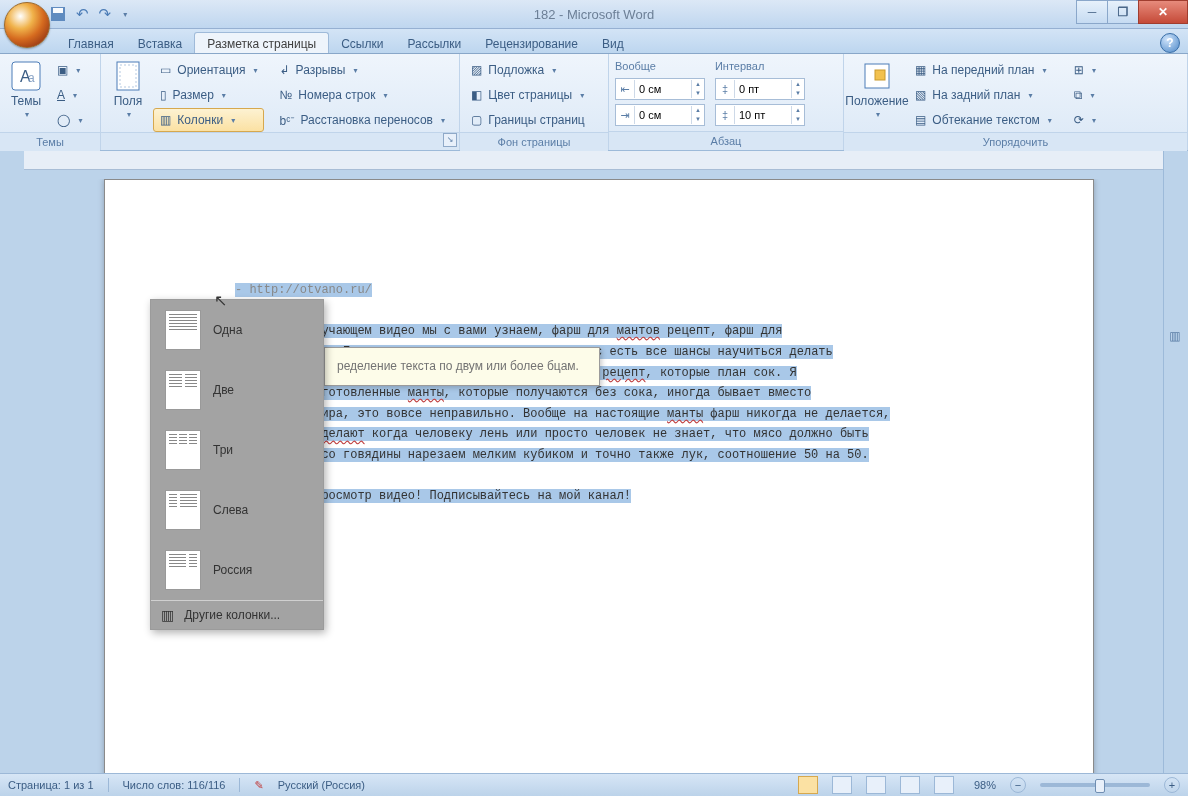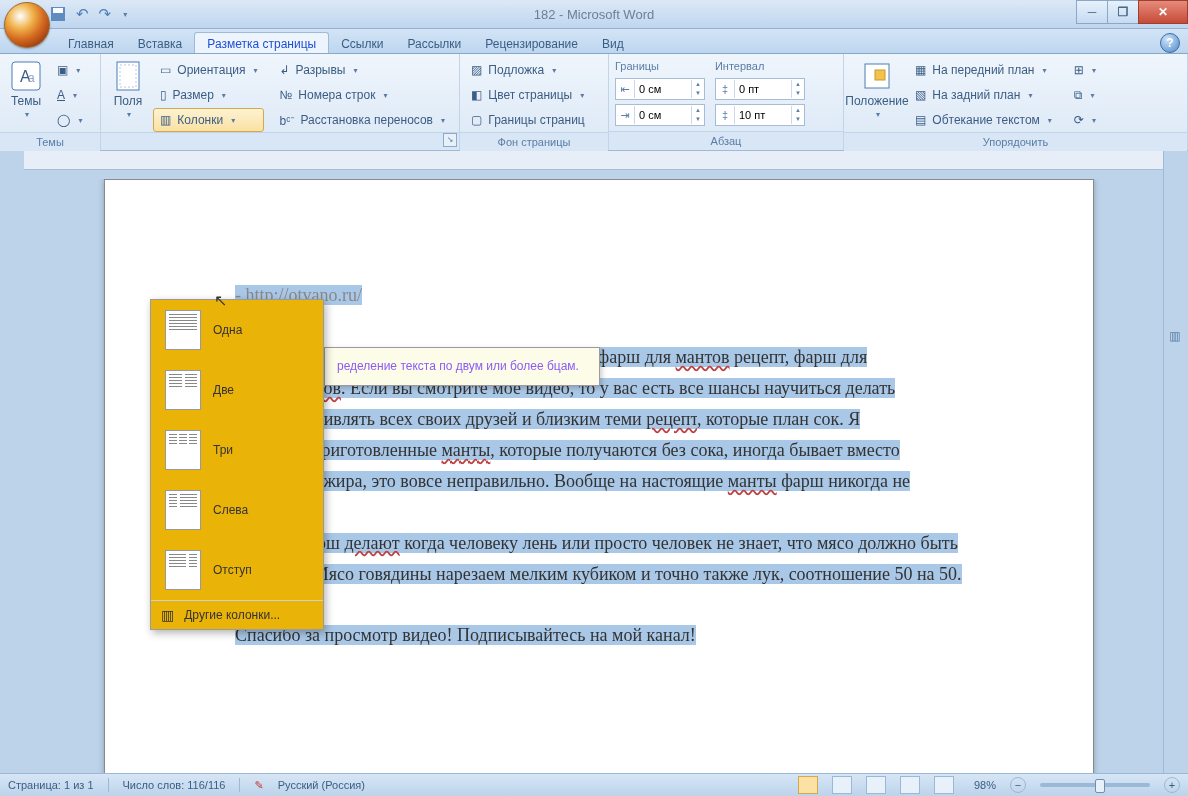--- a/index.html
+++ b/index.html
@@ -13,21 +13,21 @@
 .winbtn{width:30px;height:22px;border:1px solid #8aa7ca;display:flex;align-items:center;justify-content:center;background:linear-gradient(#e7f1fb,#c6dbf2);margin-left:-1px;font-size:12px;font-weight:bold;color:#4a6789}
 .winbtn.close{width:48px;background:linear-gradient(#e78b7c,#c54a38);color:#fff;border-color:#a03d2f}
 .qat-ico{width:16px;height:16px;opacity:.85}
 
 
 .officebtn{position:absolute;left:4px;top:2px;width:44px;height:44px;border-radius:50%;background:radial-gradient(circle at 35% 30%,#fff,#f0b24a 30%,#d56a1f 55%,#9e3d15 80%);border:1px solid #9b6a2e;z-index:20;box-shadow:0 1px 2px rgba(0,0,0,.3)}
 
 
 .tabrow{height:24px;background:linear-gradient(#d3e4f6,#bdd6ef);display:flex;align-items:flex-end;padding-left:56px;border-bottom:1px solid #89a7c9}
 .tab{padding:4px 12px 2px;color:#3b5d84;cursor:pointer}
-.tab.active{background:#eef4fb;border:1px solid #9fbad9;border-bottom:none;border-radius:3px 3px 0 0;color:#1d4ed8}
+.tab.active{background:#eef4fb;border:1px solid #9fbad9;border-bottom:none;border-radius:3px 3px 0 0;color:#404040}
 .helpbtn{margin-left:auto;margin-right:8px;width:18px;height:18px;border-radius:50%;background:radial-gradient(circle at 35% 30%,#cfe4fb,#4d88c8);color:#fff;font-size:12px;font-weight:bold;display:flex;align-items:center;justify-content:center;border:1px solid #3a6fa8}
 
 
 .ribbon{height:96px;background:linear-gradient(#eff5fc,#dbe8f6);border-bottom:1px solid #9dbad9;display:flex}
 .group{border-right:1px solid #c0d4ea;display:flex;flex-direction:column;padding:2px 4px 0;position:relative}
 .group-label{height:18px;text-align:center;font-size:11px;color:#5a7da6;background:#d8e6f5;margin:auto -4px 0;border-top:1px solid #c0d4ea;line-height:18px;position:relative}
 .group-body{flex:1;display:flex;align-items:flex-start;gap:2px}
 .bigbtn{width:54px;display:flex;flex-direction:column;align-items:center;gap:2px;padding:4px 2px;color:#3b5d84;cursor:pointer}
 .bigbtn .ico{width:32px;height:32px}
 .smallstack{display:flex;flex-direction:column;gap:1px;padding-top:2px}
@@ -37,39 +37,39 @@
 .drop{font-size:8px;color:#5a7da6;margin-left:2px}
 .spin{display:flex;align-items:center;border:1px solid #a7bdd7;background:#fff;height:20px}
 .spin .ico{width:18px;height:18px;display:flex;align-items:center;justify-content:center;font-size:11px;color:#5a7da6;border-right:1px solid #cdd9e8}
 .spin input{border:0;width:48px;font-size:11px;padding:0 4px;outline:none}
 .spin .arrows{display:flex;flex-direction:column;border-left:1px solid #cdd9e8}
 .spin .arrows span{font-size:6px;line-height:9px;padding:0 3px;color:#5a7da6}
 .parastack{display:flex;flex-direction:column;gap:4px;padding-top:4px}
 .paracol-label{font-size:11px;color:#5a7da6;margin-bottom:2px}
 
 
-.dropdown{position:absolute;left:150px;top:148px;width:172px;background:#eab308;border:1px solid #9b9b9b;box-shadow:2px 3px 8px rgba(0,0,0,.3);z-index:50}
+.dropdown{position:absolute;left:150px;top:148px;width:172px;background:#a3a3a3;border:1px solid #9b9b9b;box-shadow:2px 3px 8px rgba(0,0,0,.3);z-index:50}
 .dd-item{display:flex;align-items:center;gap:12px;padding:10px 14px;cursor:pointer}
 .dd-ico{width:28px;height:32px;border:1px solid #999;background:#fff;position:relative;display:flex;flex-direction:column;padding:3px;gap:2px}
 .dd-ico .ln{height:1px;background:#888}
 .dd-sep{height:1px;background:#d0d0d0;margin:0}
 .dd-more{display:flex;align-items:center;gap:10px;padding:6px 10px;cursor:pointer}
 .cursor{position:absolute;left:214px;top:140px;z-index:60;font-size:16px;pointer-events:none}
 
 
-.tooltip{position:absolute;left:324px;top:196px;width:250px;background:#fdfce9;border:1px solid #9b9b9b;padding:10px 12px;z-index:40;box-shadow:2px 2px 5px rgba(0,0,0,.2);font-size:12px;color:#8b5cf6;line-height:1.4}
+.tooltip{position:absolute;left:324px;top:196px;width:250px;background:#fdfce9;border:1px solid #9b9b9b;padding:10px 12px;z-index:40;box-shadow:2px 2px 5px rgba(0,0,0,.2);font-size:12px;color:#737373;line-height:1.4}
 
 
 .docarea{flex:1;background:#bcd3ea;display:flex;position:relative;overflow:hidden}
 .hruler{position:absolute;left:24px;right:24px;top:0;height:18px;background:#e7eef7;border-bottom:1px solid #a8bdd6}
 .vruler-l{position:absolute;left:0;top:0;bottom:0;width:24px;background:#bcd3ea}
 .vruler-r{position:absolute;right:0;top:0;bottom:0;width:24px;background:#bcd3ea;border-left:1px solid #9dbad9}
 .pagewrap{position:absolute;left:90px;top:28px;right:80px;bottom:0;overflow:hidden}
 .page{width:990px;min-height:700px;background:#fff;border:1px solid #8a8a8a;box-shadow:0 0 6px rgba(0,0,0,.25);margin:0 auto;padding:100px 130px 60px;box-sizing:border-box;position:relative}
-.doc-text{font-size:18px;line-height:1.72;color:#333;font-family:Liberation Serif, serif}
+.doc-text{font-size:12px;line-height:1.72;color:#333;font-family:Liberation Mono, monospace}
 .doc-text .hl{background:#a9c8e8}
 .doc-text .wavy{text-decoration:underline wavy #c04040;text-underline-offset:2px}
 .doc-url{color:#888}
 
 
 .statusbar{height:22px;background:linear-gradient(#d7e6f6,#bcd3ea);border-top:1px solid #9cb8d7;display:flex;align-items:center;font-size:11px;color:#3b5d84;gap:14px;padding:0 8px}
 .statusbar .sep{width:1px;height:14px;background:#9cb8d7}
 .zoom{margin-left:auto;display:flex;align-items:center;gap:14px}
 .zoom-slider{width:110px;height:4px;background:#9cb8d7;position:relative;border-radius:2px}
 .zoom-slider .thumb{position:absolute;left:50%;top:-4px;width:8px;height:12px;background:#e8f0fa;border:1px solid #6f8eb2;border-radius:2px}
@@ -211,21 +211,21 @@
               <span>Границы страниц</span>
             </div>
         </div>
       </div>
       <div class="group-label">Фон страницы</div>
     </div>
 
     <div class="group" style="width:226px">
       <div class="group-body">
         <div class="parastack" style="margin-left:2px">
-          <div class="paracol-label">Границы</div>
+          <div class="paracol-label">Вообще</div>
           <div class="spin">
               <span class="ico">⇤</span>
               <input value="0 см" style="">
               <div class="arrows">
                 <span>▲</span>
                 <span>▼</span>
               </div>
             </div>
           <div class="spin">
               <span class="ico">⇥</span>
@@ -413,21 +413,21 @@
               <div class="ln"></div>
             </div>
             <div style="flex:0 0 30%;display:flex;flex-direction:column;gap:2px">
               <div class="ln"></div>
               <div class="ln"></div>
               <div class="ln"></div>
               <div class="ln"></div>
               <div class="ln"></div>
             </div>
           </div>
-        <span>Отступ</span>
+        <span>Россия</span>
       </div>
       <div class="dd-sep"></div>
       <div class="dd-more">
         <span style="font-size:14px">▥</span>
         <span>Другие колонки...</span>
       </div>
     </div>
     <div class="cursor">↖</div>
   </div>
 

